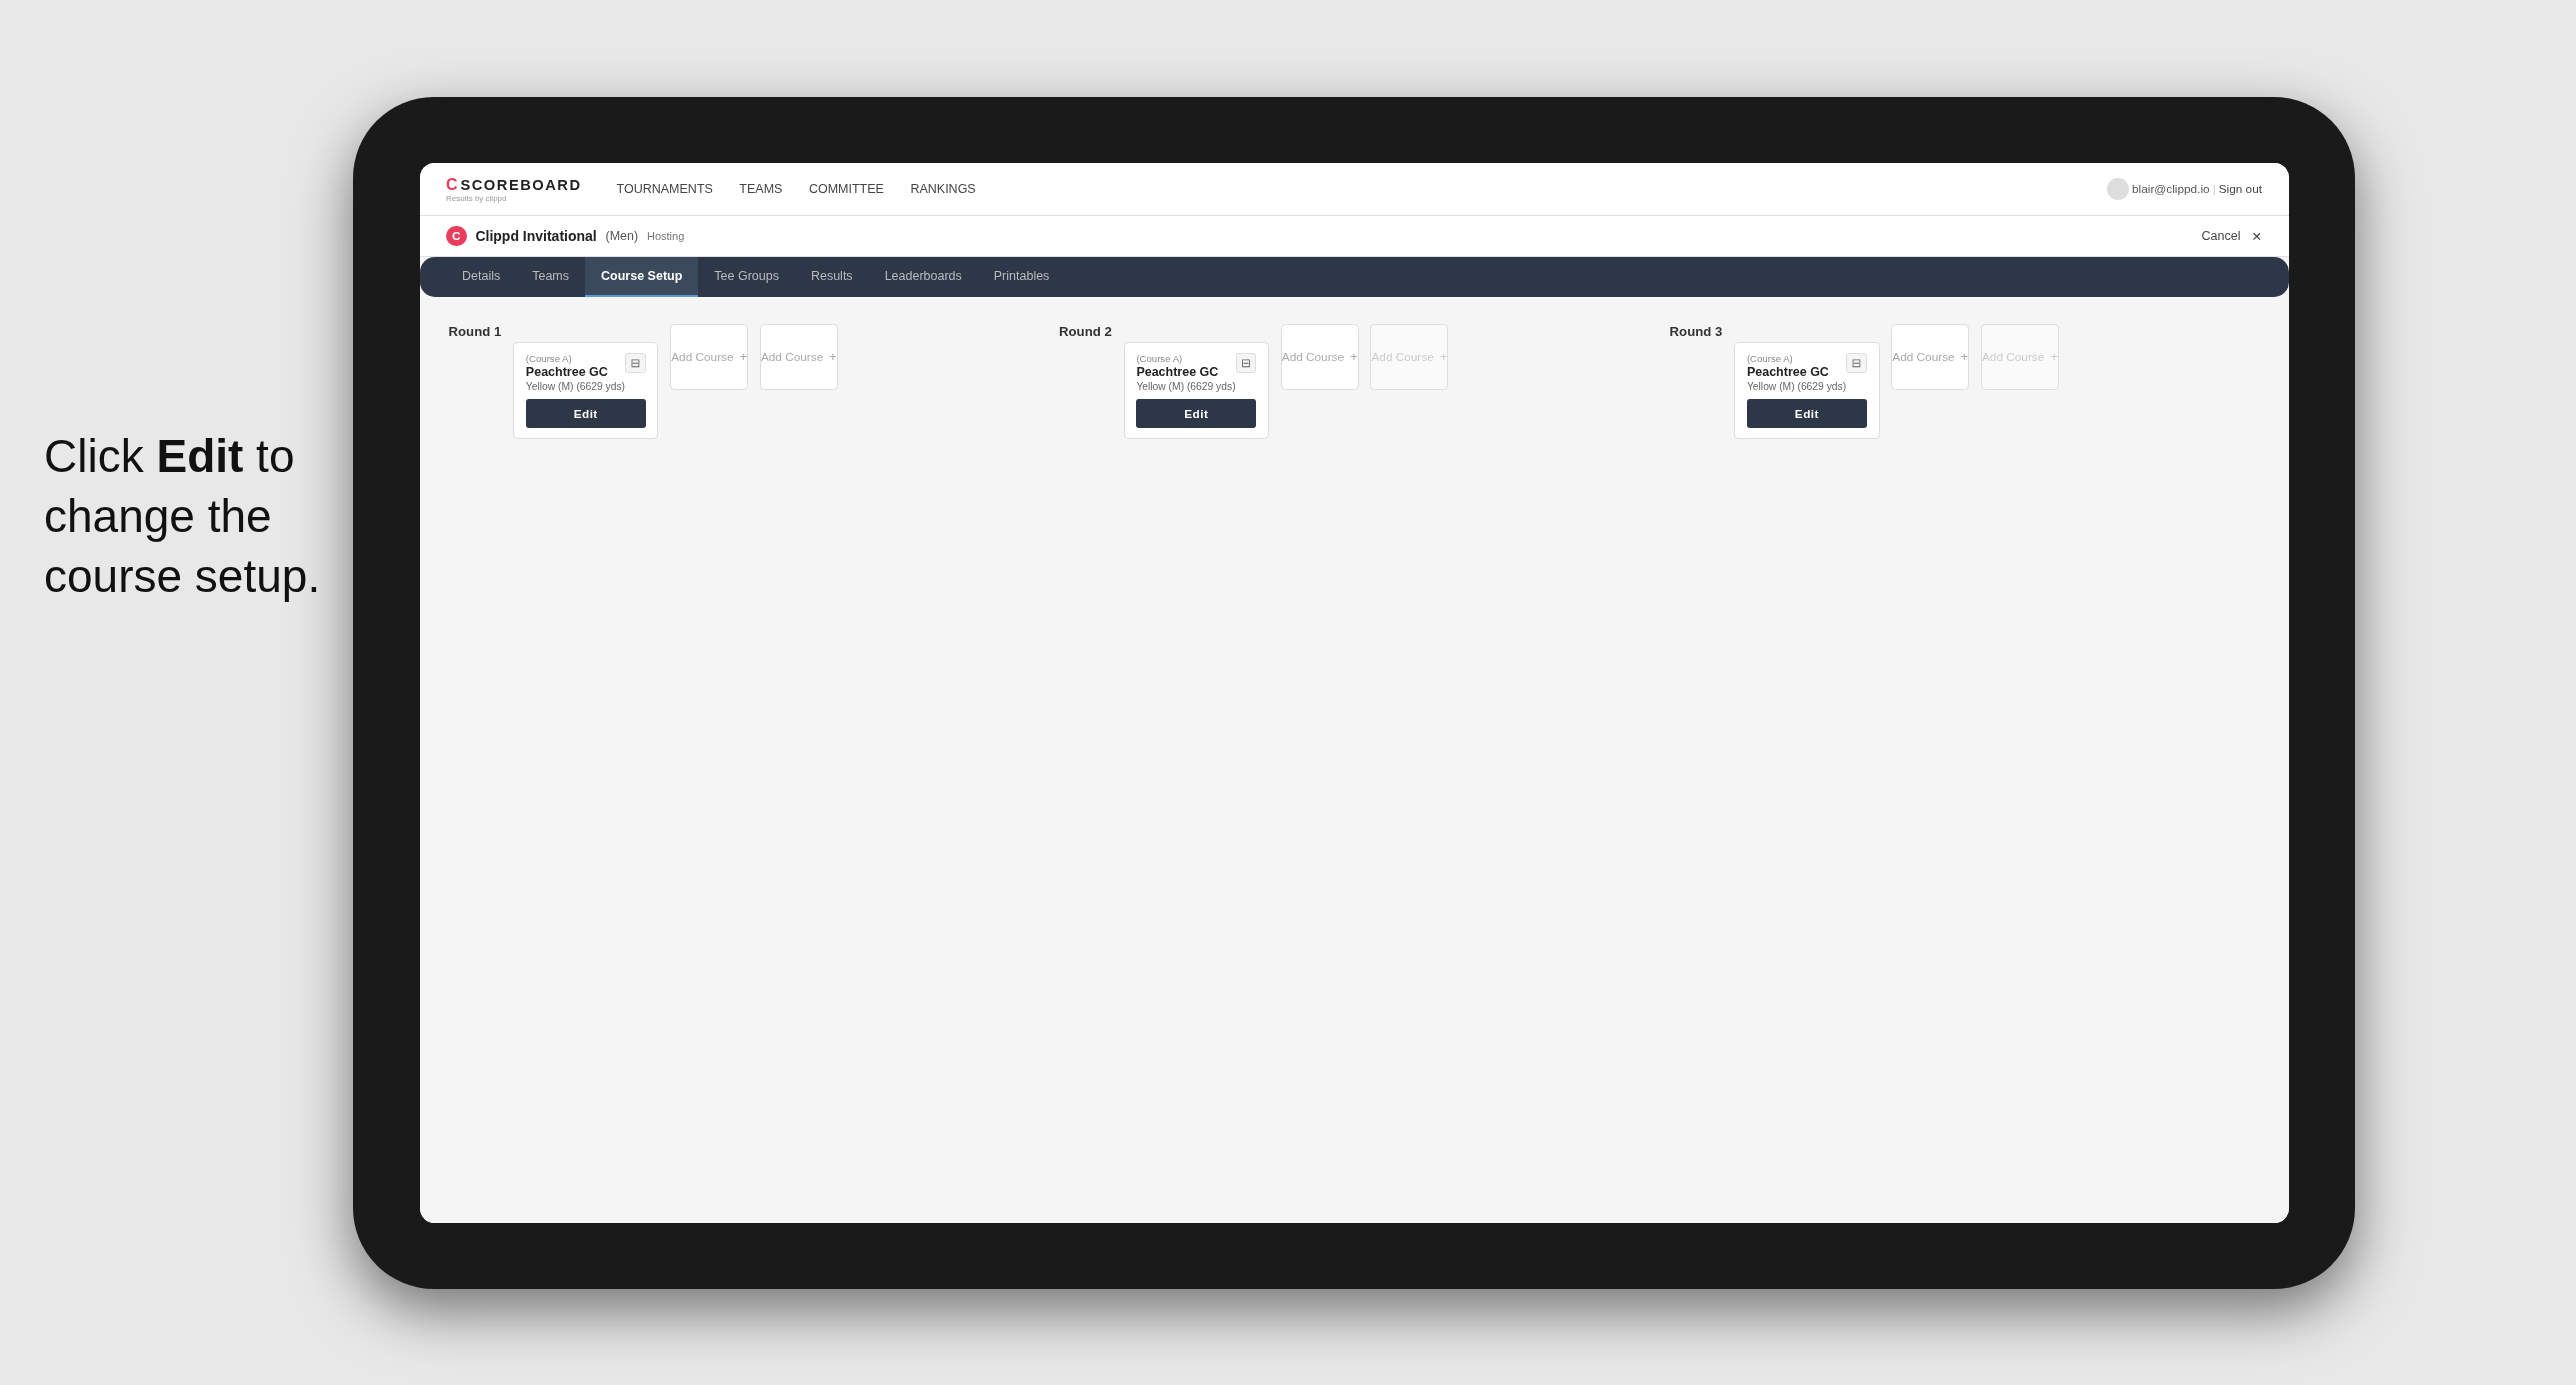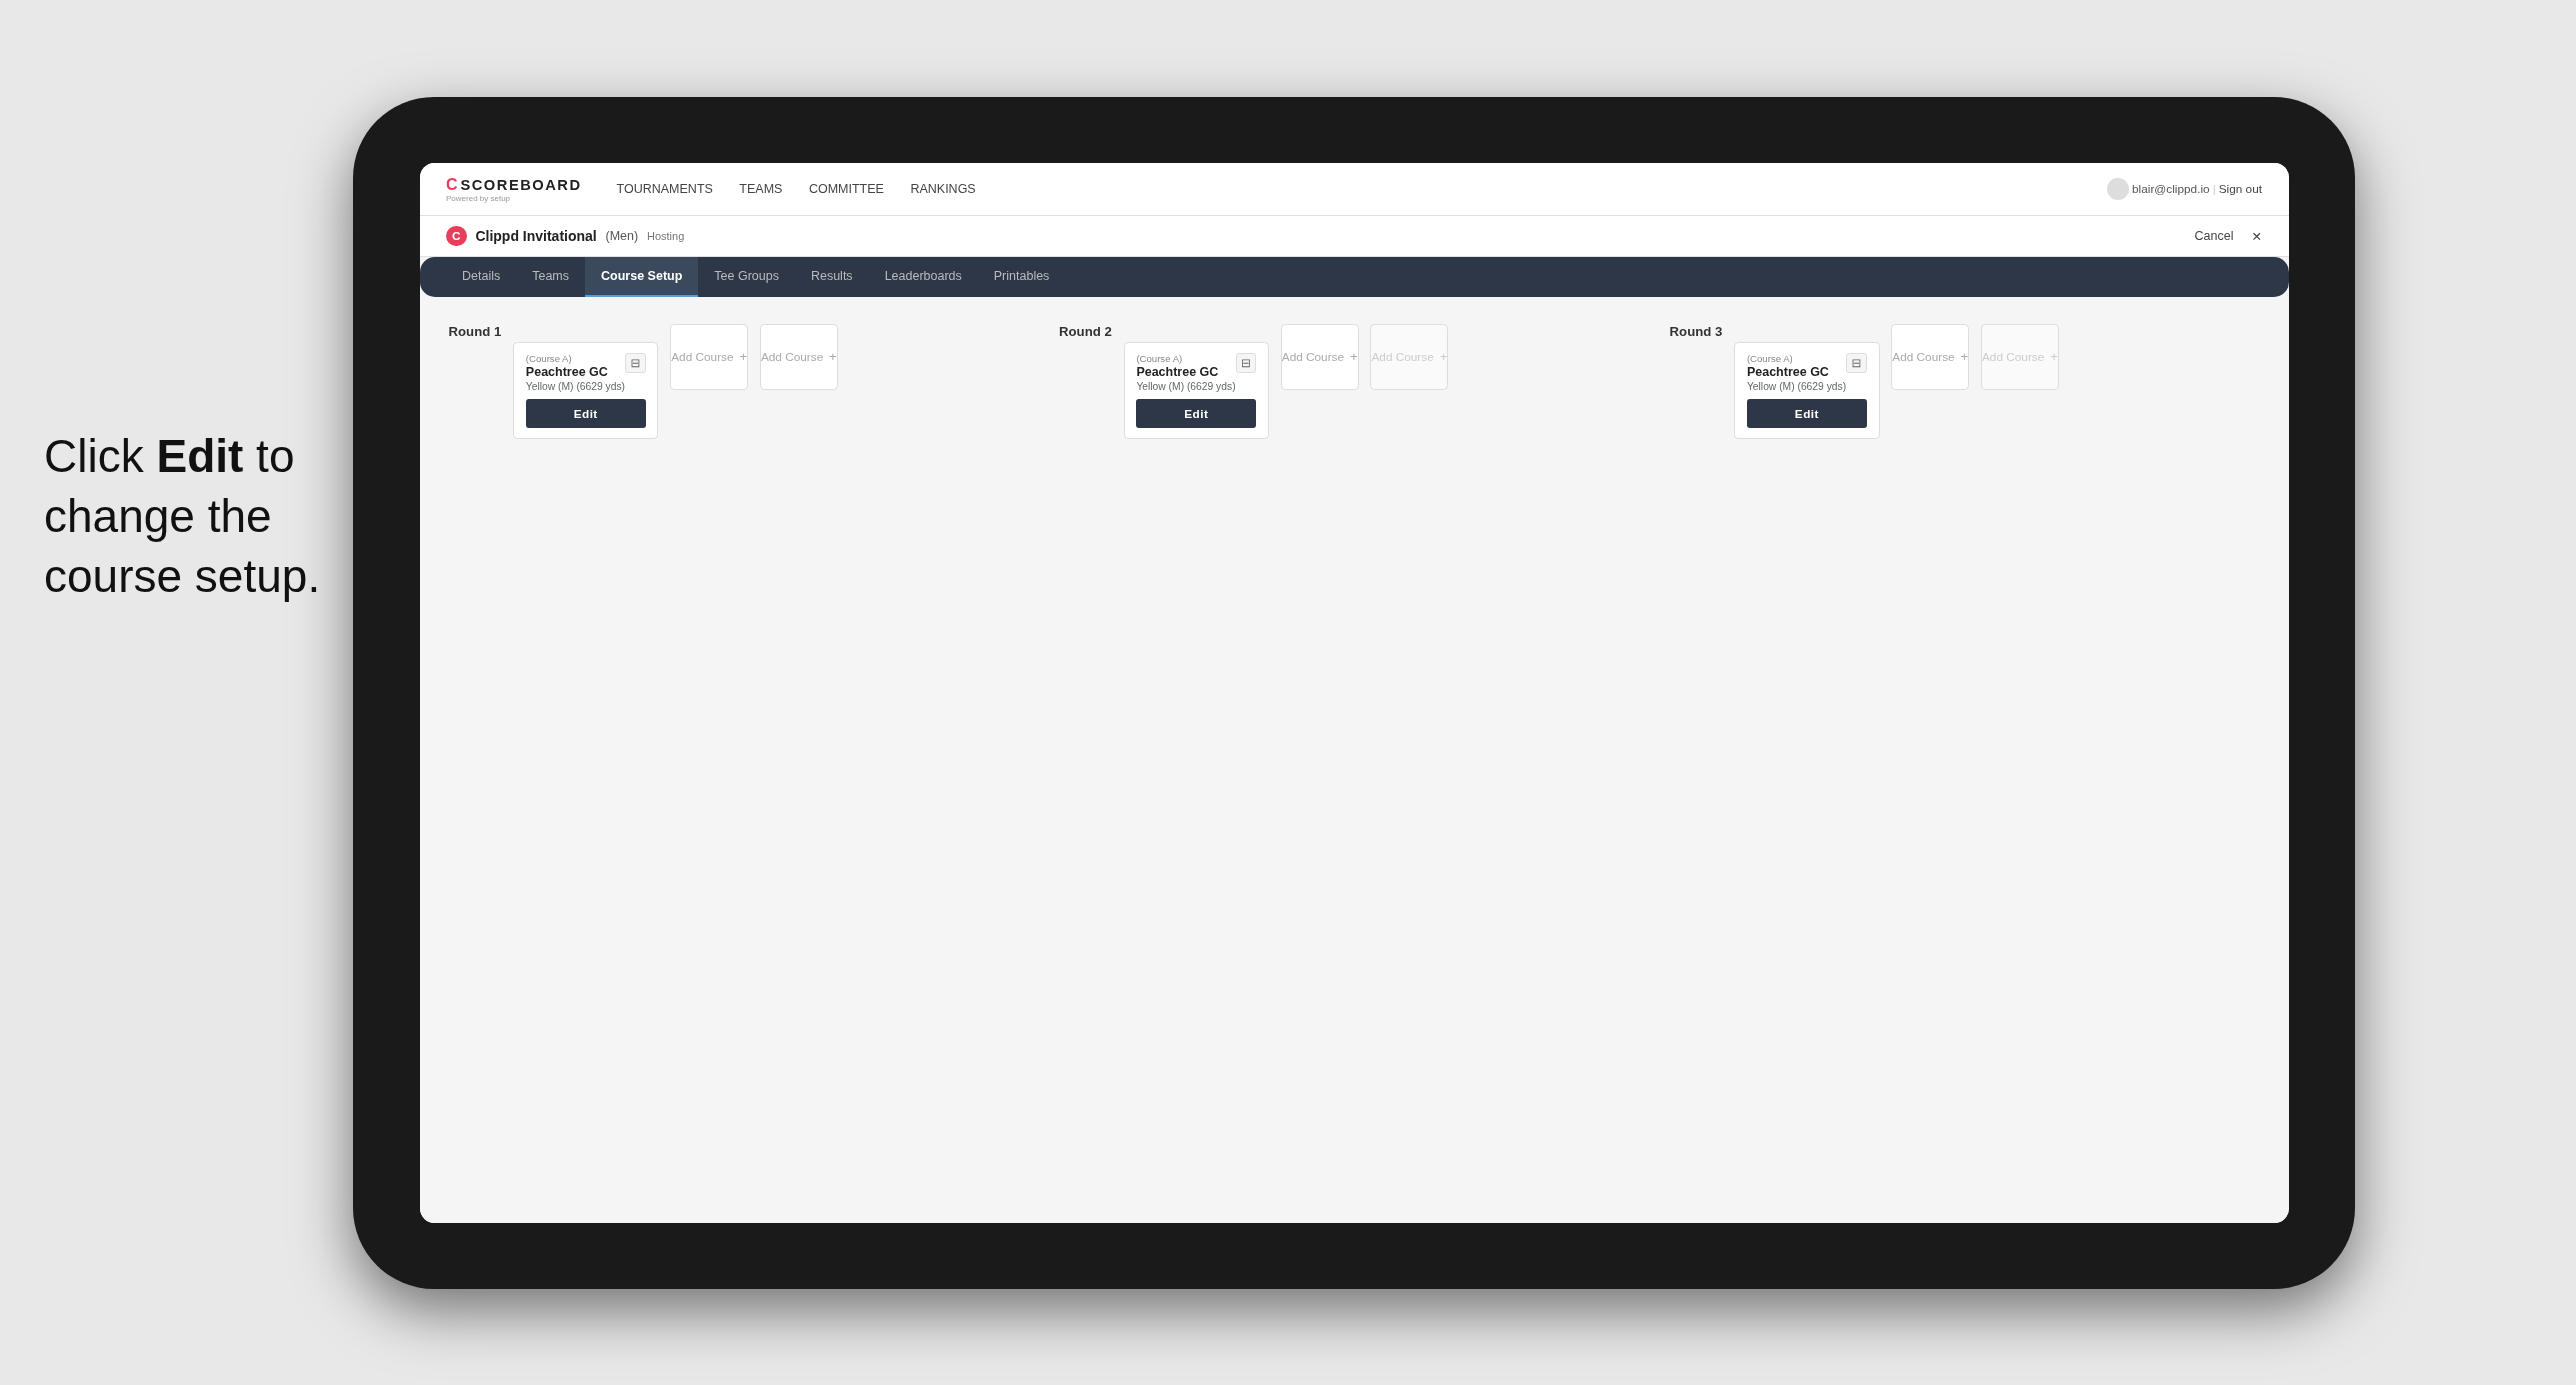--- a/index.html
+++ b/index.html
@@ -374,21 +374,21 @@
 
 <div class="tablet-frame">
   <div class="tablet-screen">
 
     <div class="top-nav">
       <div class="scoreboard-logo">
         <div style="display:flex;align-items:center;">
           <span class="logo-c">C</span>
           <span class="logo-text">SCOREBOARD</span>
         </div>
-        <span class="logo-sub">Powered by setup</span>
+        <span class="logo-sub">Results by clippd</span>
       </div>
 
       <nav class="nav-links">
         <a class="nav-link">TOURNAMENTS</a>
         <a class="nav-link">TEAMS</a>
         <a class="nav-link">COMMITTEE</a>
         <a class="nav-link">RANKINGS</a>
       </nav>
 
       <div class="nav-right">
@@ -400,21 +400,21 @@
     </div>
 
     <div class="sub-header">
       <div class="sub-header-logo">
         <span>C</span>
       </div>
       <span class="tournament-name">Clippd Invitational</span>
       <span style="font-size:12.5px;color:#555;margin-right:5.9px;">(Men)</span>
       <span class="hosting-badge">Hosting</span>
       <div class="sub-header-right">
-        <button class="cancel-btn" style="background:none;border:none;display:flex;align-items:center;gap:18px;">
+        <button class="cancel-btn" style="background:none;border:none;display:flex;align-items:center;gap:11px;">
           <span>Cancel</span>
           <span>✕</span>
         </button>
       </div>
     </div>
 
     <div class="tabs-bar">
       <div class="tab-item">Details</div>
       <div class="tab-item">Teams</div>
       <div class="tab-item active">Course Setup</div>

